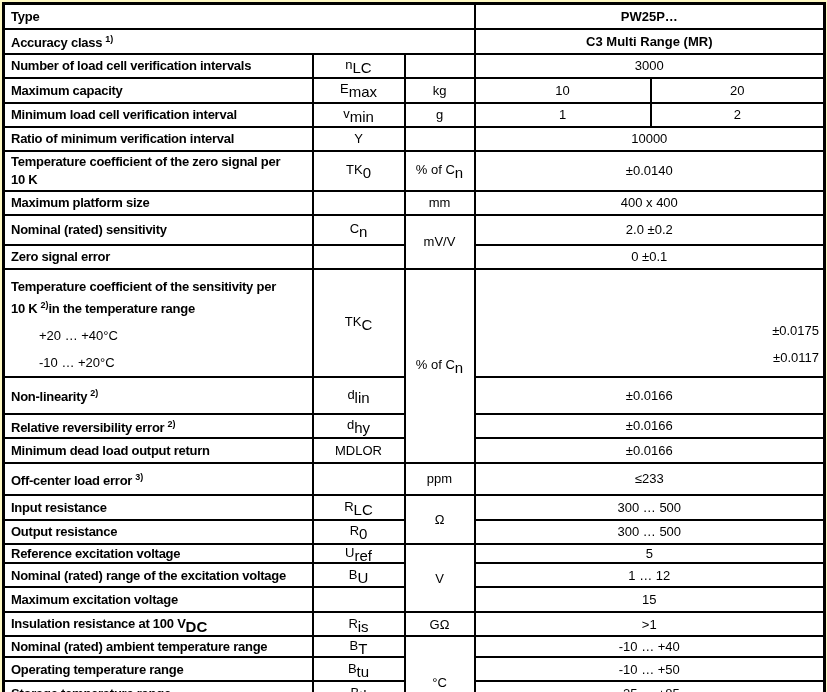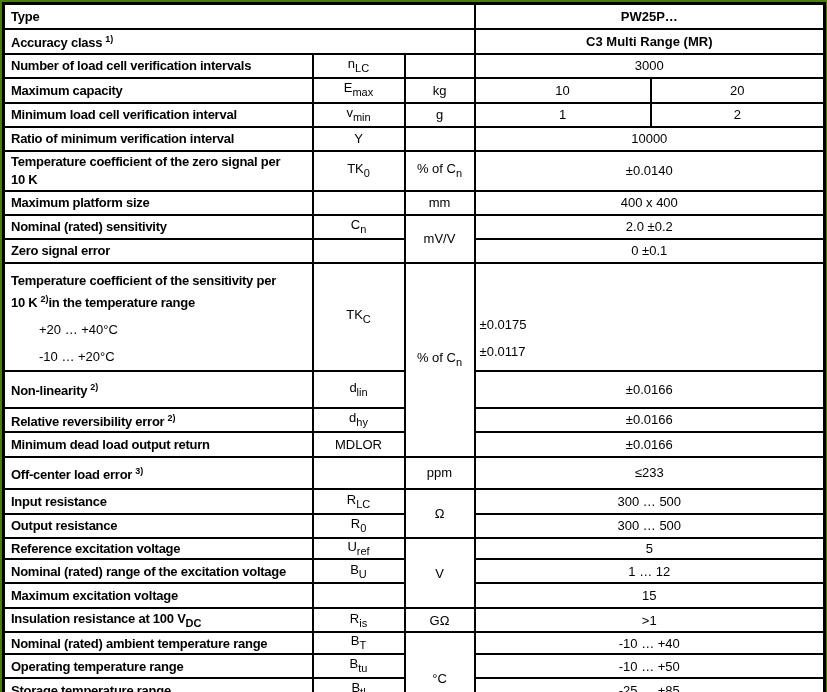--- a/index.html
+++ b/index.html
@@ -1,39 +1,39 @@
 <!DOCTYPE html>
 <html><head>
 <meta charset="utf-8">
 <style>
   html,body { margin:0; padding:0; background:#ffffff; }
   .page {
     position:relative; width:827px; height:692px; overflow:hidden;
-    background:#4d7c0f; font-family:"Liberation Sans", sans-serif;
+    background:#fef9c3; font-family:"Liberation Sans", sans-serif;
   }
   table.spec {
     border-collapse:collapse; table-layout:fixed; width:821px;
     margin:2px 0 0 2px; border:3px solid #000;
   }
   td {
     border:2px solid #000; color:#000; overflow:hidden;
     font-size:13px; line-height:15px; white-space:nowrap;
     vertical-align:middle; padding:0 4px; background:#fff;
   }
   td.param { text-align:left; font-weight:bold; padding:0 4px 0 6px; letter-spacing:-0.25px; }
   td.center { text-align:center; }
   td.bold { font-weight:bold; }
   sup.note { font-size:9px; vertical-align:super; margin-left:3px; letter-spacing:0; }
-  sub.sb { font-size:11px; letter-spacing:0; }
+  sub.sb { font-size:15px; letter-spacing:0; }
   .ml { }
   td.two-line { line-height:18px; }
   td.tkc-param { vertical-align:top; padding-top:8px; }
   .tk-range { font-weight:normal; letter-spacing:0; padding-left:28px; line-height:27px; }
   .tk-range.first { margin-top:4px; }
-  td.tkc-val { vertical-align:bottom; padding-bottom:5px; line-height:27px; text-align:left; }
+  td.tkc-val { vertical-align:bottom; padding-bottom:5px; line-height:27px; text-align:right; }
 </style>
 </head>
 <body>
 
 <div class="page">
   <table class="spec">
     <colgroup>
       <col style="width:309px">
         <col style="width:92px">
         <col style="width:70px">
@@ -89,21 +89,21 @@
       <td class="center" colspan="2"><span>±0.0140</span></td>
     </tr>
 
     <tr style="height:24px">
       <td class="param"><span>Maximum platform size</span></td>
       <td class="center"></td>
       <td class="center"><span>mm</span></td>
       <td class="center" colspan="2"><span>400 x 400</span></td>
     </tr>
 
-    <tr style="height:24px">
+    <tr style="height:30px">
       <td class="param"><span>Nominal (rated) sensitivity</span></td>
       <td class="center"><span>C</span><sub class="sb">n</sub></td>
       <td class="center" rowspan="2"><span>mV/V</span></td>
       <td class="center" colspan="2"><span>2.0 ±0.2</span></td>
     </tr>
 
     <tr style="height:24px">
       <td class="param"><span>Zero signal error</span></td>
       <td class="center"></td>
       <td class="center" colspan="2"><span>0 ±0.1</span></td>

